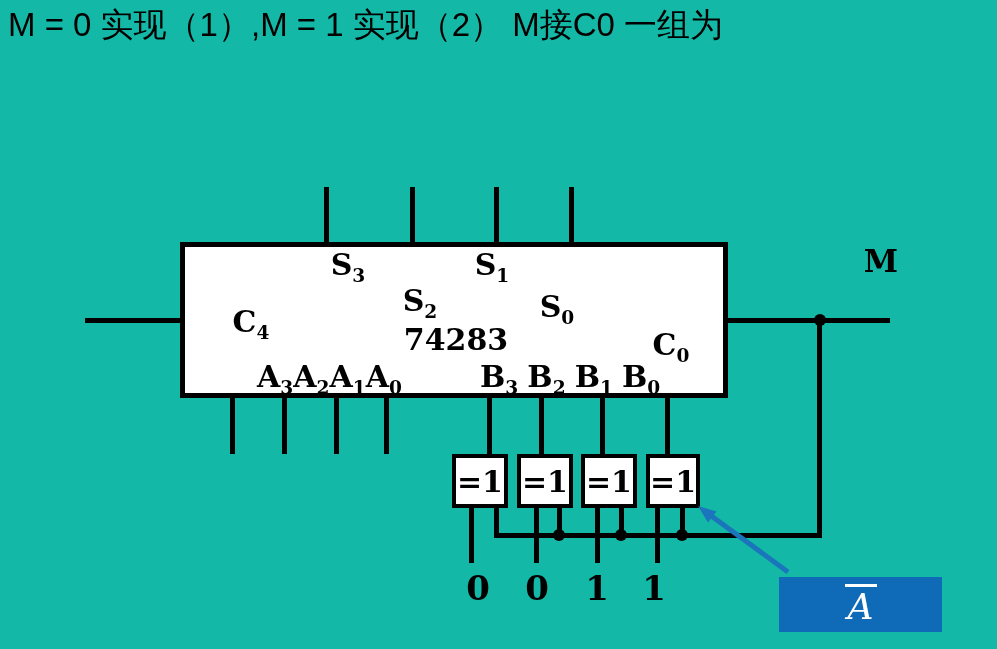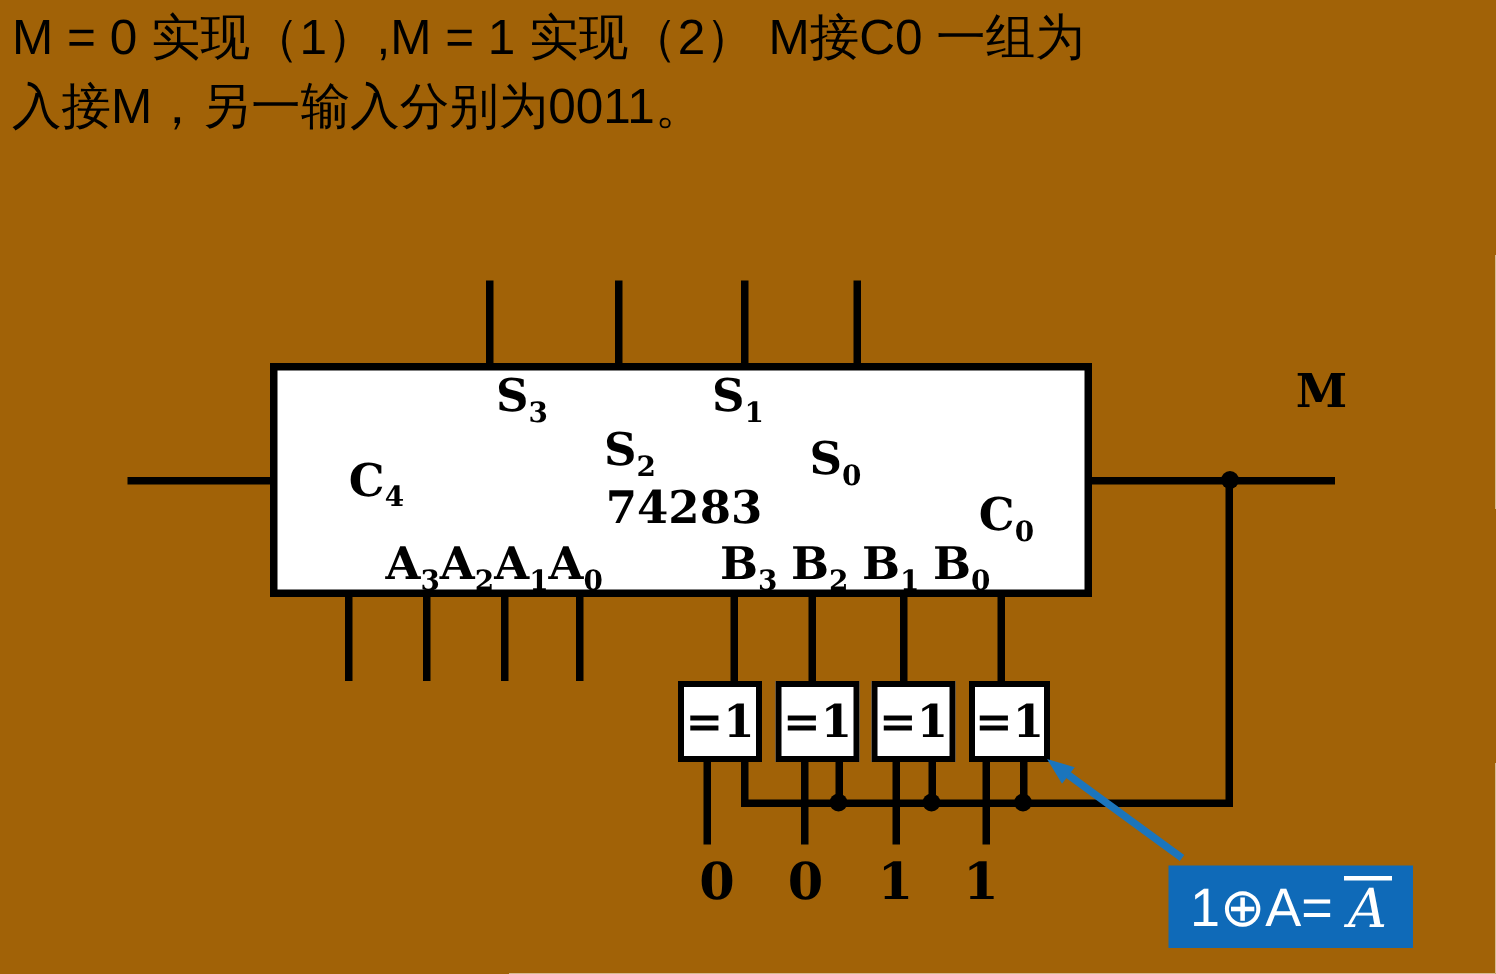--- a/index.html
+++ b/index.html
@@ -1,17 +1,17 @@
 <!DOCTYPE html>
 <html><head>
 <meta charset="utf-8">
 <style>
   html,body{margin:0;padding:0;background:#fff;}
   .canvas{
-    position:relative;width:997px;height:649px;background:#a16207;
+    position:relative;width:997px;height:649px;background:#14b8a6;
     font-family:"Liberation Sans",sans-serif;color:#000;overflow:hidden;
   }
   
   .desc{position:absolute;left:8px;top:2px;font-size:33px;line-height:46px;color:#000;white-space:nowrap;}
   .desc sub{font-size:0.62em;}
   
   .chip-box{position:absolute;left:180px;top:242px;width:548px;height:156px;border:5px solid #000;box-sizing:border-box;background:#fff;}
   .chip-label{position:absolute;font-family:"DejaVu Serif","Liberation Serif",serif;font-weight:bold;font-size:30px;white-space:nowrap;}
   .center-xy{transform:translate(-50%,-50%);}
   .center-x{transform:translateX(-50%);}
@@ -34,21 +34,20 @@
         border-top:3px solid #fff;padding:2px 3px 0 3px;}
   .arrow-svg{position:absolute;left:688px;top:498px;width:112px;height:82px;}
 </style>
 </head>
 <body>
 
 <div class="canvas">
 
   <div class="desc">
     <div>M = 0 实现（1）,M = 1 实现（2） M接C0 一组为</div>
-    <div>入接M，另一输入分别为0011。</div>
   </div>
 
   <div class="wv" style="left:324px;top:187px;height:57px;"></div>
   <div class="wv" style="left:410px;top:187px;height:57px;"></div>
   <div class="wv" style="left:494px;top:187px;height:57px;"></div>
   <div class="wv" style="left:569px;top:187px;height:57px;"></div>
 
   <div class="wh" style="left:85px;top:318px;width:95px;"></div>
   <div class="wh" style="left:726px;top:318px;width:164px;"></div>
   <div class="dot" style="left:814px;top:314px;"></div>
@@ -112,17 +111,16 @@
   <div class="const-label center-x" style="left:537px;top:568px;">0</div>
   <div class="const-label center-x" style="left:597px;top:568px;">1</div>
   <div class="const-label center-x" style="left:654px;top:568px;">1</div>
 
   <svg class="arrow-svg" viewBox="0 0 112 82">
     <line x1="100" y1="74" x2="22" y2="17" stroke="#1B75BC" stroke-width="5"></line>
     <polygon points="10,8 28.5,13.5 20,24.5" fill="#1B75BC"></polygon>
   </svg>
 
   <div class="callout" style="background:#0F6AB8;color:#FFFFFF;">
-    <span>1⊕A=</span>
     <span class="abar">A</span>
   </div>
 
 </div>
 
 </body></html>

